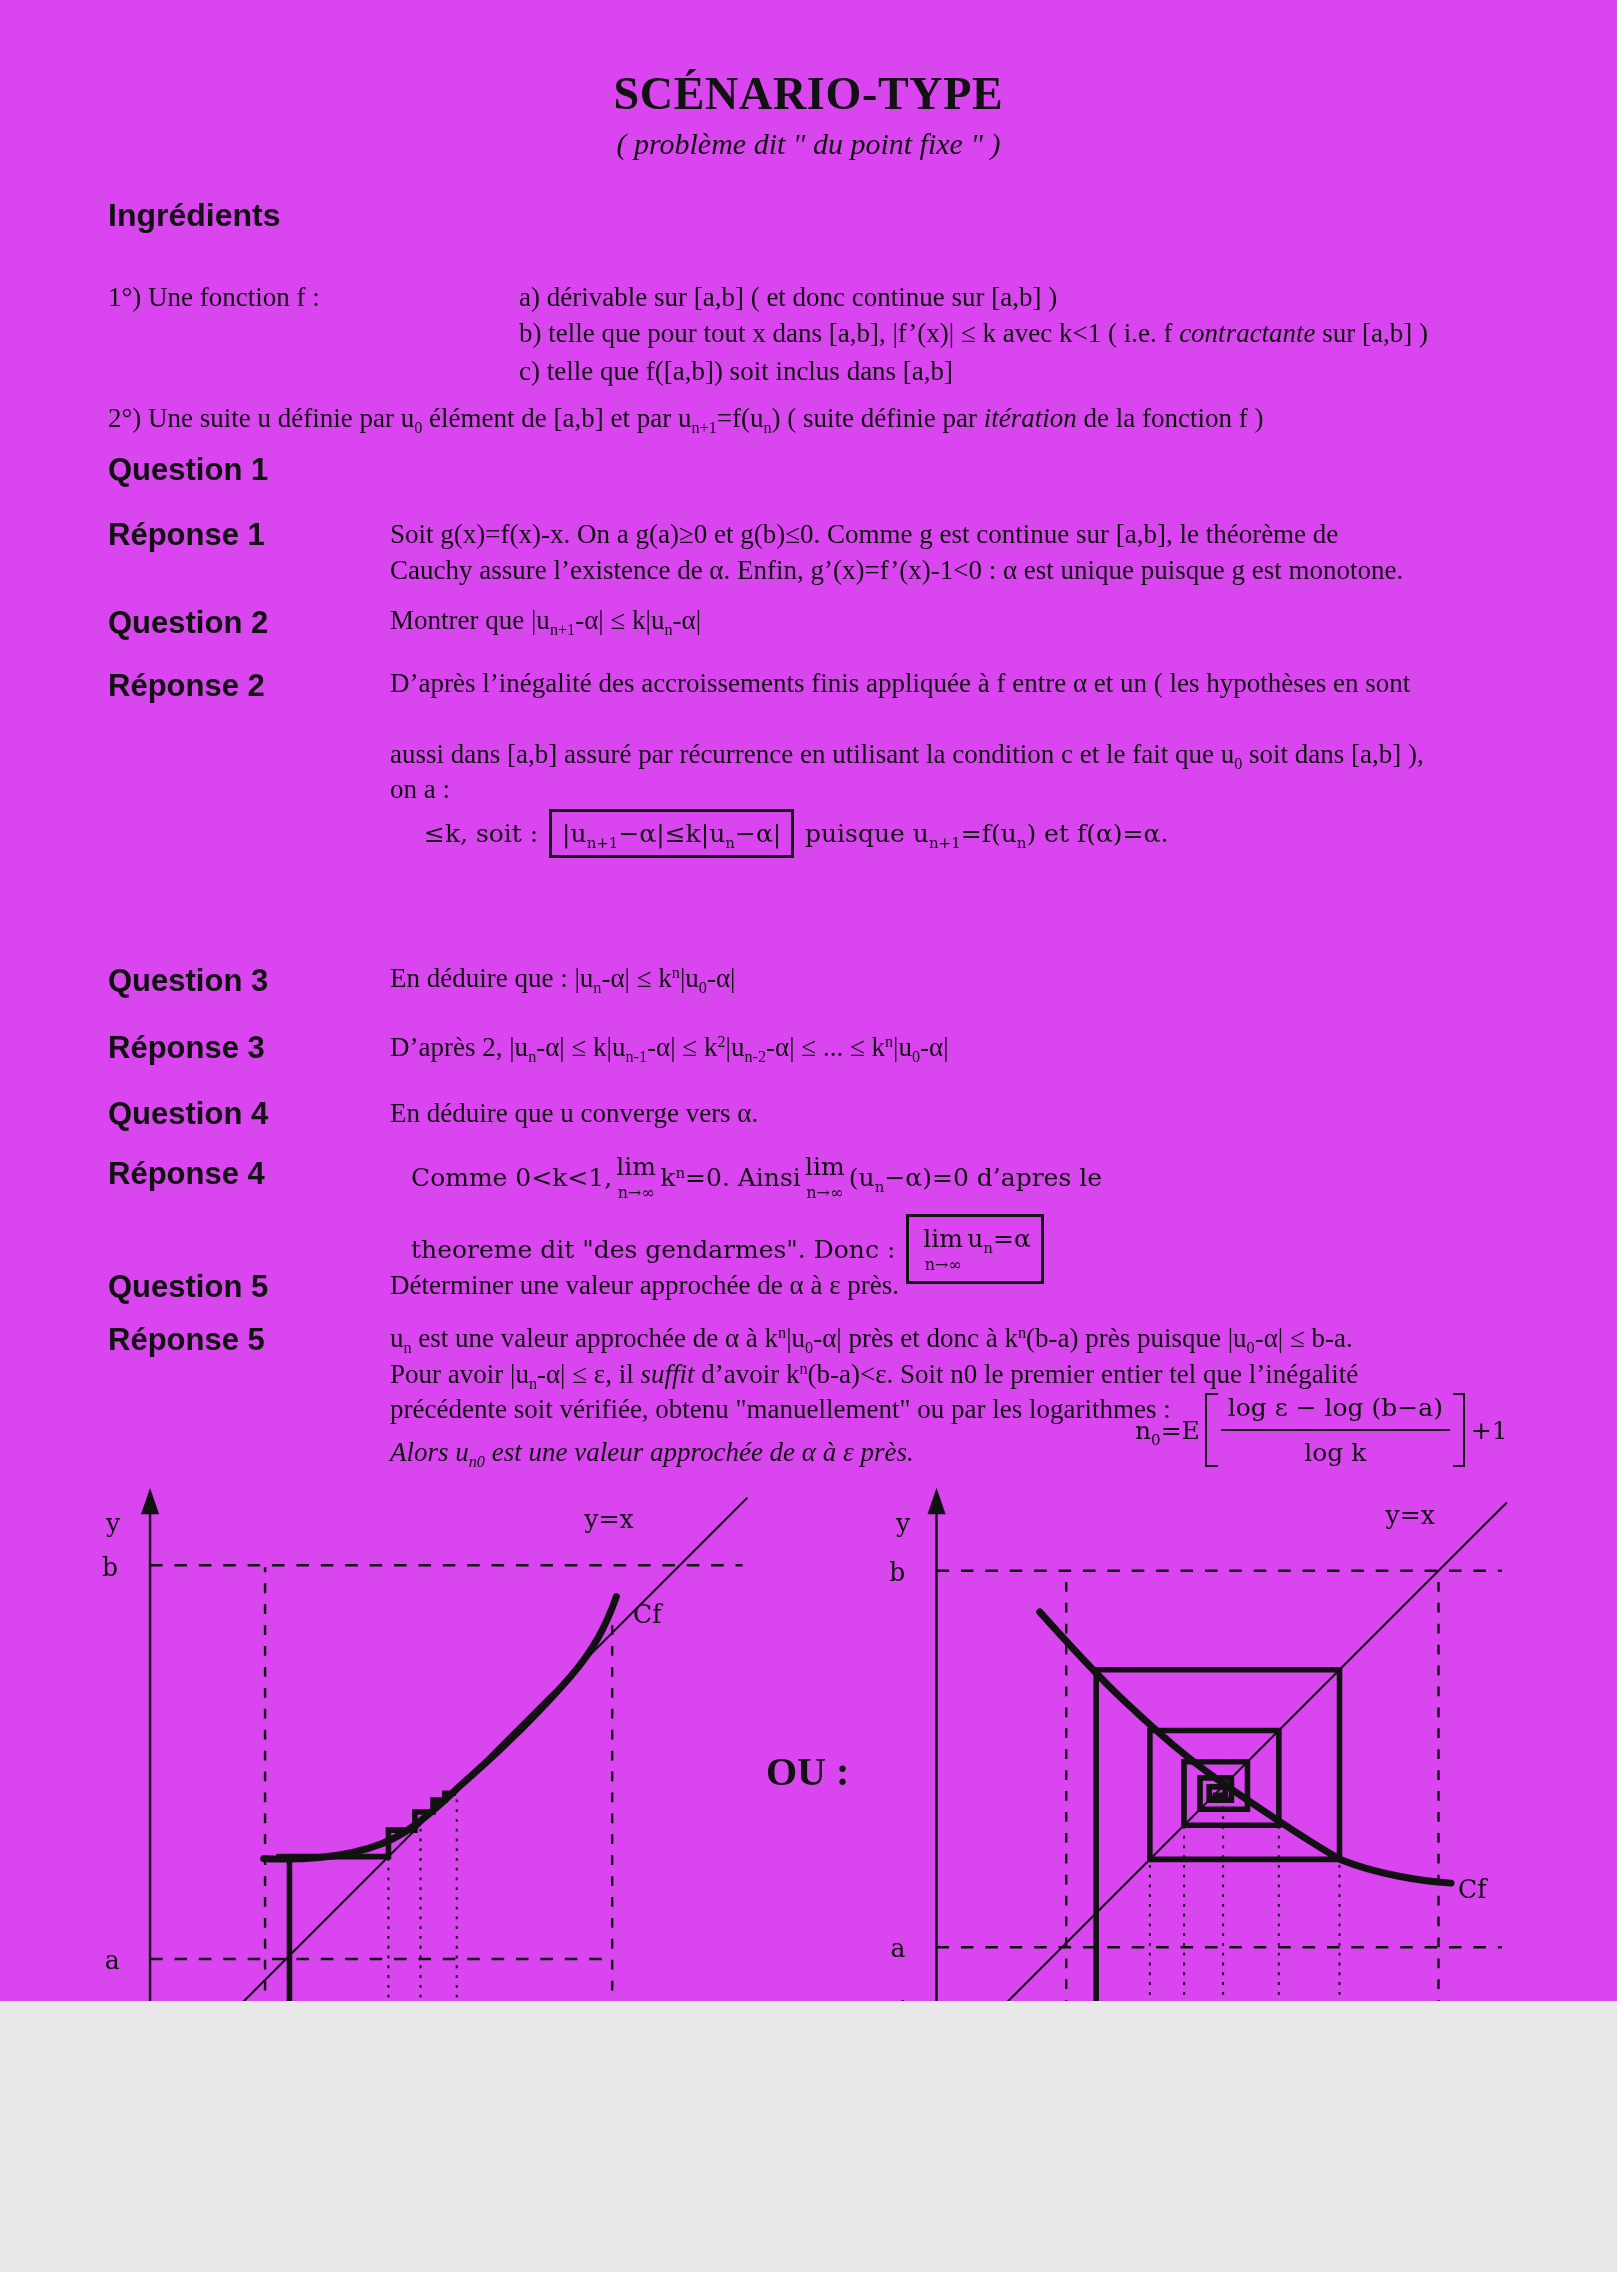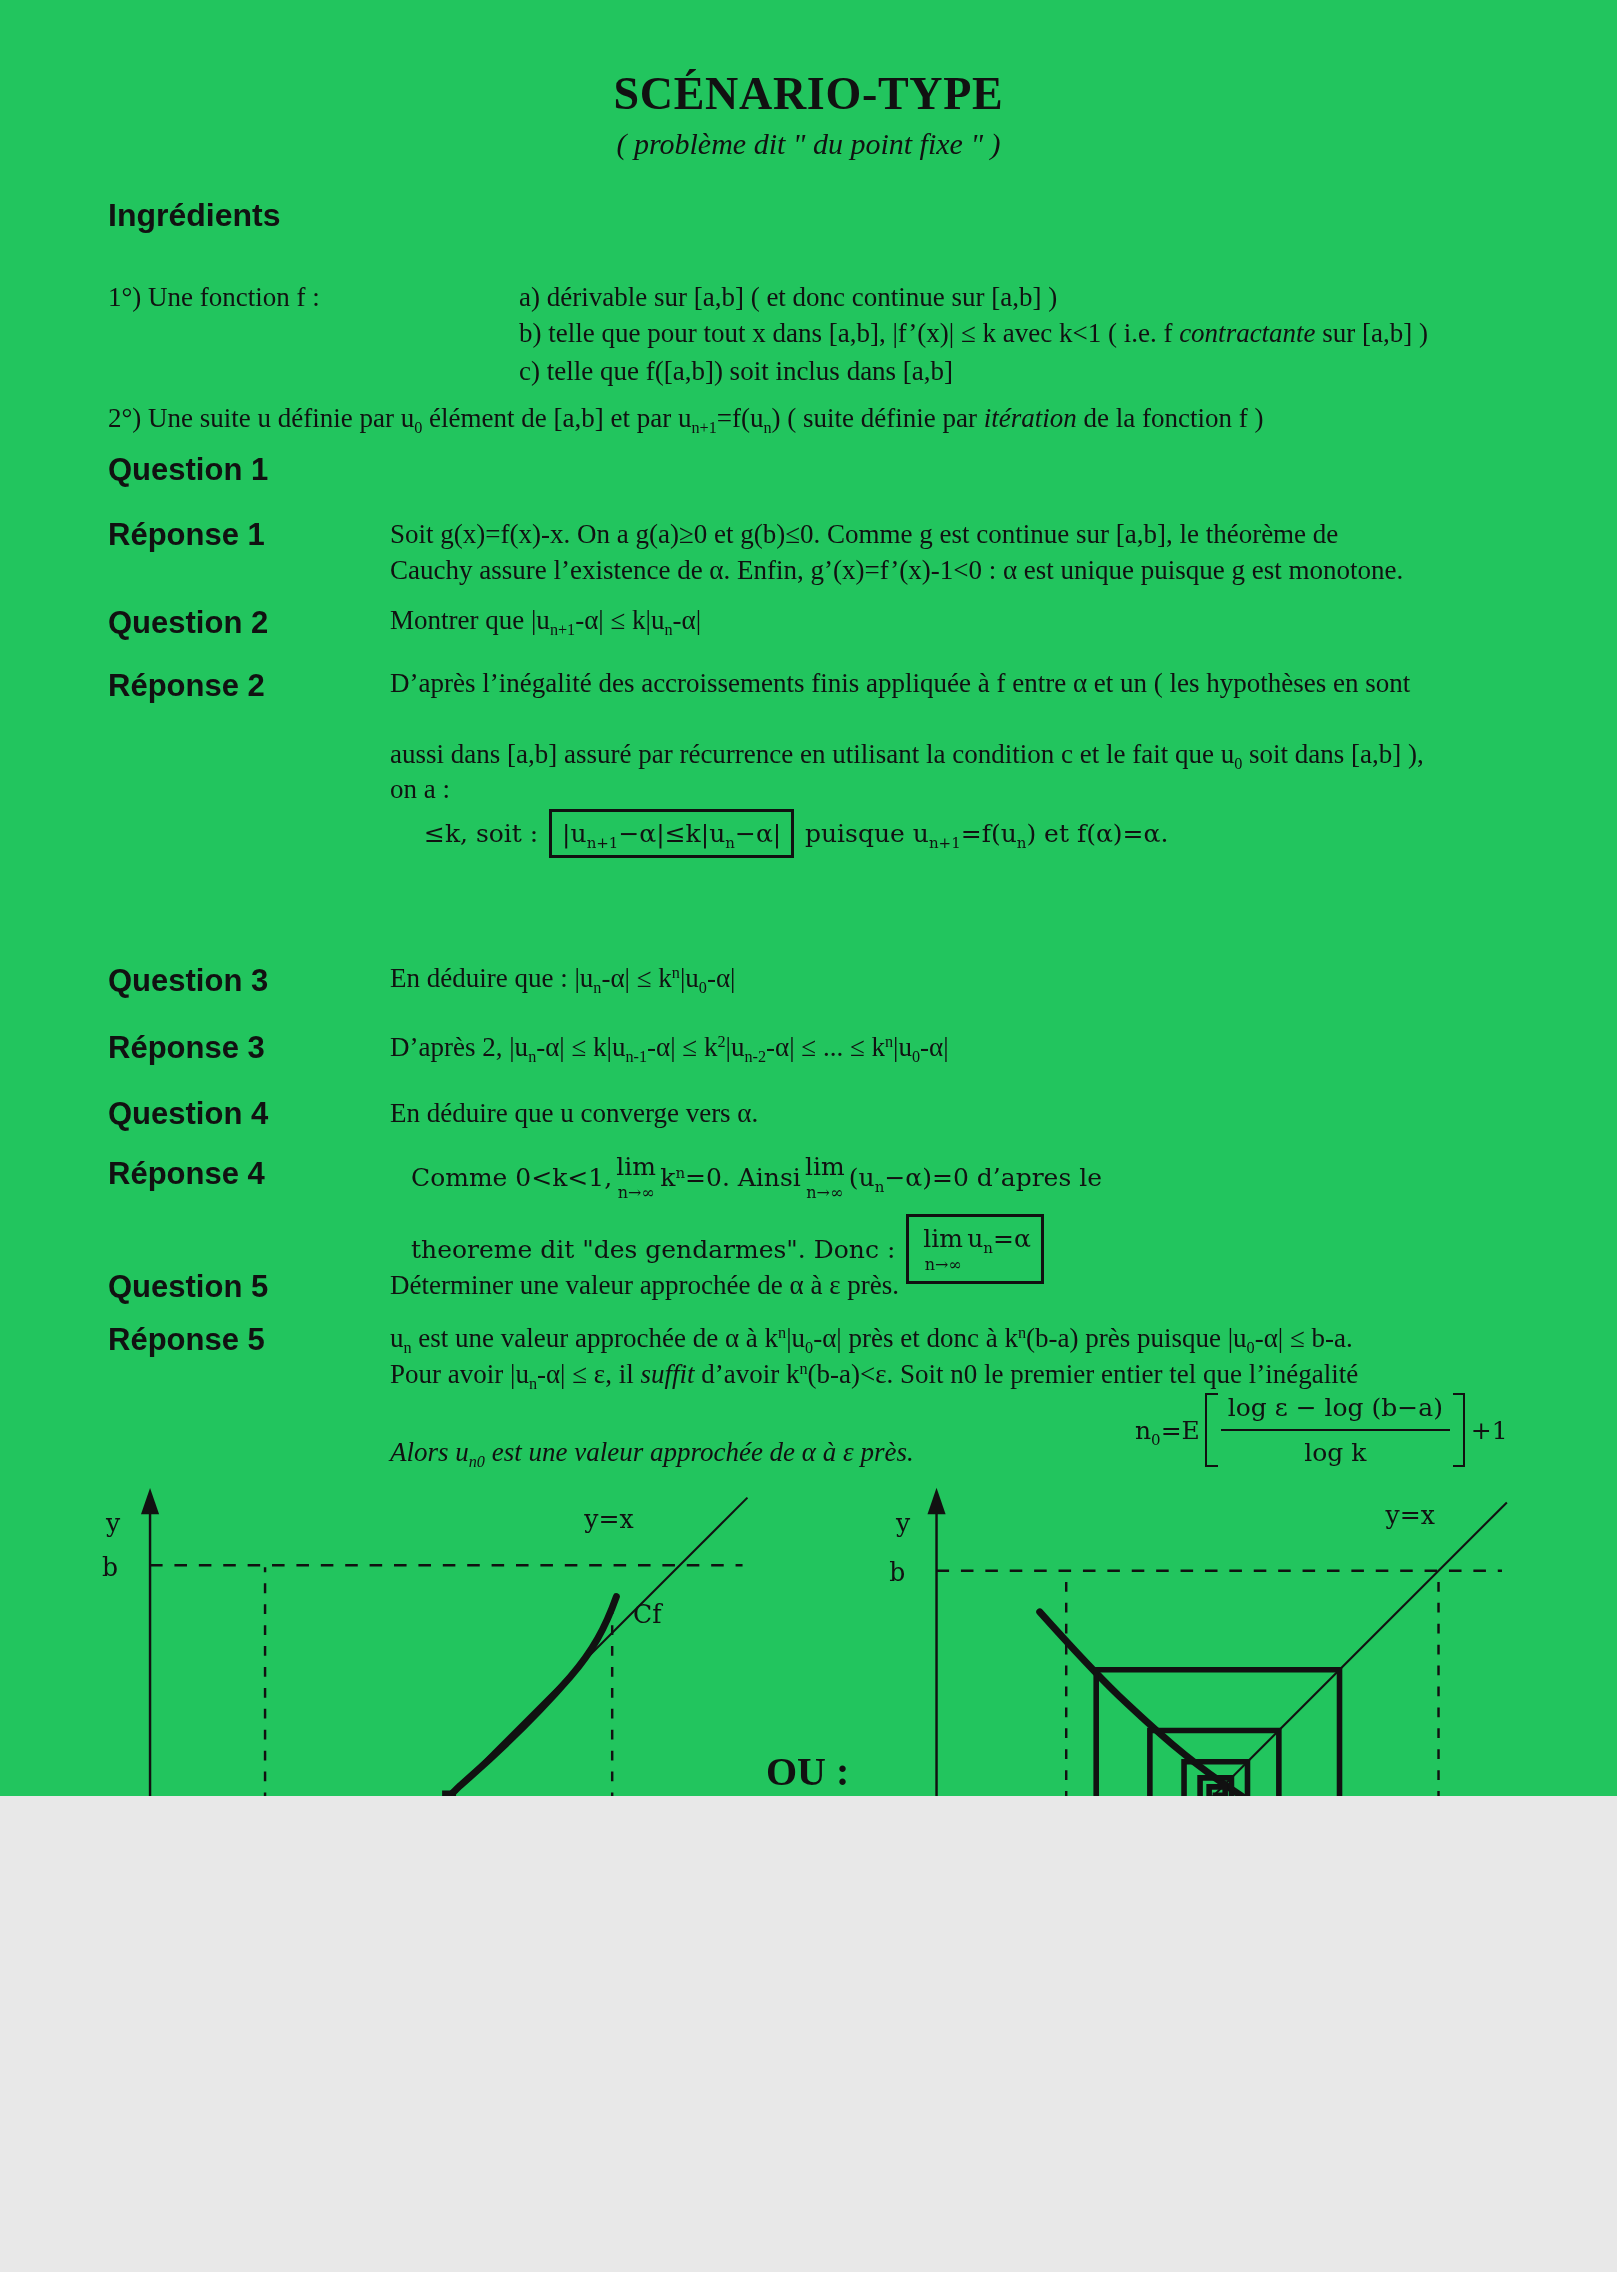--- a/index.html
+++ b/index.html
@@ -1,17 +1,17 @@
 <!DOCTYPE html>
 <html style="font-size:11px"><head>
 <meta charset="utf-8">
 <style>
   html,body{margin:0;padding:0;background:#e8e8e8;}
   .page{
-    position:relative;width:1617px;height:1796px;background:#22c55e;
+    position:relative;width:1617px;height:2001px;background:#d946ef;
     color:#111;overflow:hidden;
     font-family:"Liberation Serif","DejaVu Serif",serif;
   }
   .abs{position:absolute;white-space:nowrap;}
   .title{
     left:0;top:67px;width:100%;text-align:center;
     font-family:"Liberation Serif","DejaVu Serif",serif;
     font-weight:bold;font-size:46px;letter-spacing:0.7px;
   }
   .subtitle{
@@ -126,20 +126,21 @@
         <span> u<sub>n</sub>=α</span>
       </span>
   </div>
 
   <div class="abs qlabel" style="left:108px;top:1269px">Question 5</div>
   <div class="abs txt" style="left:390px;top:1270px">Déterminer une valeur approchée de α à ε près.</div>
 
   <div class="abs qlabel" style="left:108px;top:1322px">Réponse 5</div>
   <div class="abs txt" style="left:390px;top:1323px">u<sub>n</sub> est une valeur approchée de α à k<sup>n</sup>|u<sub>0</sub>-α| près et donc à k<sup>n</sup>(b-a) près puisque |u<sub>0</sub>-α| ≤ b-a.</div>
   <div class="abs txt" style="left:390px;top:1359px"><span>Pour avoir |u<sub>n</sub>-α| ≤ ε, il </span><span class="em">suffit</span><span> d’avoir k<sup>n</sup>(b-a)&lt;ε. Soit n0 le premier entier tel que l’inégalité</span></div>
+  <div class="abs txt" style="left:390px;top:1394px">précédente soit vérifiée, obtenu "manuellement" ou par les logarithmes :</div>
 
   <div class="abs txt em" style="left:390px;top:1437px">Alors u<sub>n0</sub> est une valeur approchée de α à ε près.</div>
 
   <div class="abs fm n0row" style="left:1135px;top:1393px">
     <span>n<sub>0</sub>=E</span>
     <span class="brk l"></span>
     <span class="frac">
         <span class="num">log ε − log (b−a)</span>
         <span class="den">log k</span>
       </span>

